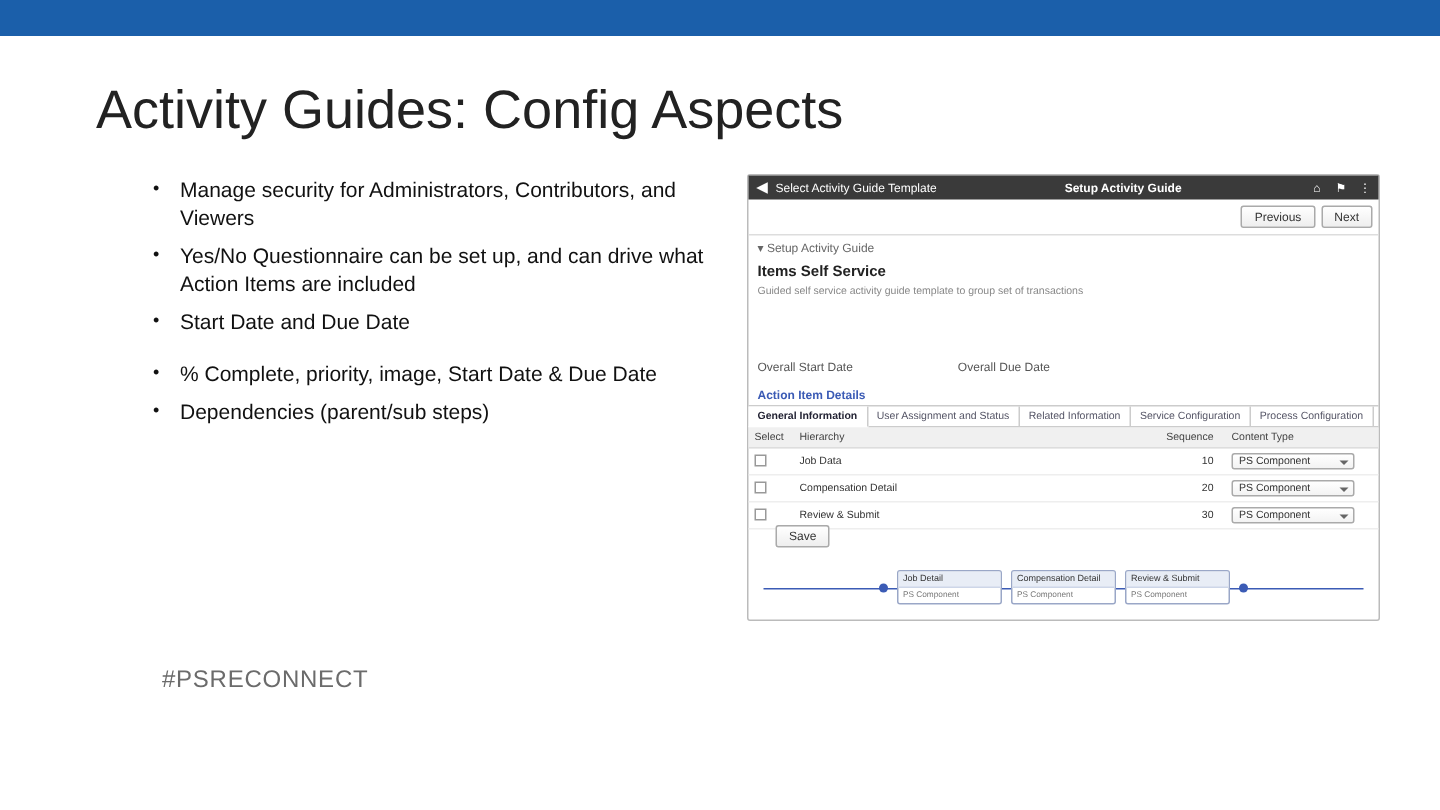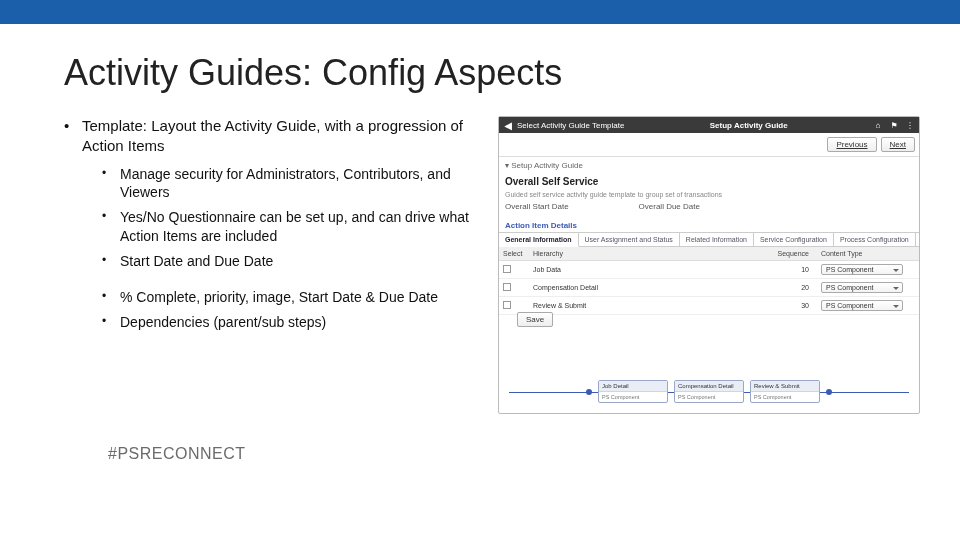--- a/index.html
+++ b/index.html
@@ -15,26 +15,26 @@
   .b2:before { content: "•"; position: absolute; left: 38px; top: 0; font-size: 12px; }
   .spacer { height: 10px; }
   .footer { position: absolute; bottom: 14px; left: 108px; font-size: 16px; color: #6b6b6b; letter-spacing: 0.5px; }
 
   .shot { flex: 1; border: 1px solid #bbb; border-radius: 2px; font-size: 8px; color: #333; display: flex; flex-direction: column; height: 298px; background: #fff; }
   .hdr { background: #3a3a3a; color: #fff; display: flex; align-items: center; height: 16px; padding: 0 4px; }
   .back { color: #fff; font-size: 10px; margin-right: 4px; }
   .hdr-title-mid { flex: 1; text-align: center; font-weight: bold; color: #fff; }
   .hdr-icons { display: flex; gap: 6px; }
   .ico { width: 10px; height: 10px; display: inline-flex; align-items: center; justify-content: center; color: #fff; }
-  .nav { display: flex; justify-content: flex-start; gap: 4px; padding: 4px; border-bottom: 1px solid #ddd; align-items: center; text-decoration: underline; }
+  .nav { display: flex; justify-content: flex-start; gap: 4px; padding: 4px; border-bottom: 1px solid #ddd; align-items: center; }
   .btn { border: 1px solid #aaa; border-radius: 2px; padding: 2px 8px; font-size: 8px; background: linear-gradient(#fff,#eee); }
   .crumb { padding: 4px 6px 2px 6px; color: #666; font-size: 8px; }
   .section-title { padding: 4px 6px; font-weight: bold; font-size: 10px; color: #222; }
   .section-sub { padding: 0 6px 4px 6px; color: #888; font-size: 7px; }
-  .daterow { display: flex; padding: 0 6px 6px 6px; gap: 70px; color: #555; font-size: 8px; }
+  .daterow { display: flex; padding: 0 6px 6px 6px; gap: 70px; color: #555; font-size: 8px; margin-top: 38px; }
   .aid { padding: 4px 6px 2px 6px; font-weight: bold; color: #3b5bb5; font-size: 8px; }
   .tabs { display: flex; border-top: 1px solid #ccc; border-bottom: 1px solid #ccc; font-size: 7px; }
   .tab { padding: 3px 6px; border-right: 1px solid #ccc; color: #556; white-space: nowrap; }
   .tab.active { background: #fff; font-weight: bold; color: #223; border-bottom: 1px solid #fff; margin-bottom: -1px; }
   .thead { display: flex; background: #f0f0f0; font-size: 7px; color: #444; border-bottom: 1px solid #ddd; }
   .th, .td { padding: 3px 4px; }
   .c-sel { width: 30px; }
   .c-hier { flex: 1; }
   .c-seq { width: 50px; text-align: right; padding-right: 8px; }
   .c-type { width: 90px; }
@@ -55,21 +55,20 @@
   .flow .node { position: relative; }
 </style>
 </head>
 <body>
 
 <div class="topbar"></div>
 <div class="slide">
   <h1 class="title">Activity Guides: Config Aspects</h1>
   <div class="cols">
     <div class="left">
-      <div class="b1">Template: Layout the Activity Guide, with a progression of Action Items</div>
       <div class="b2">Manage security for Administrators, Contributors, and Viewers</div>
       <div class="b2">Yes/No Questionnaire can be set up, and can drive what Action Items are included</div>
       <div class="b2">Start Date and Due Date</div>
       <div class="spacer"></div>
       <div class="b2">% Complete, priority, image, Start Date &amp; Due Date</div>
       <div class="b2">Dependencies (parent/sub steps)</div>
     </div>
 
     <div class="shot">
       <div class="hdr">
@@ -81,21 +80,21 @@
           <span class="ico">⚑</span>
           <span class="ico">⋮</span>
         </span>
       </div>
       <div class="nav">
         <span style="flex:1"></span>
         <span class="btn">Previous</span>
         <span class="btn">Next</span>
       </div>
       <div class="crumb">▾ <span>Setup Activity Guide</span></div>
-      <div class="section-title">Overall Self Service</div>
+      <div class="section-title">Items Self Service</div>
       <div class="section-sub">Guided self service activity guide template to group set of transactions</div>
       <div class="daterow">
         <span>Overall Start Date</span>
         <span>Overall Due Date</span>
       </div>
       <div class="aid">Action Item Details</div>
       <div class="tabs">
         <div class="tab active">General Information</div>
         <div class="tab">User Assignment and Status</div>
         <div class="tab">Related Information</div>

